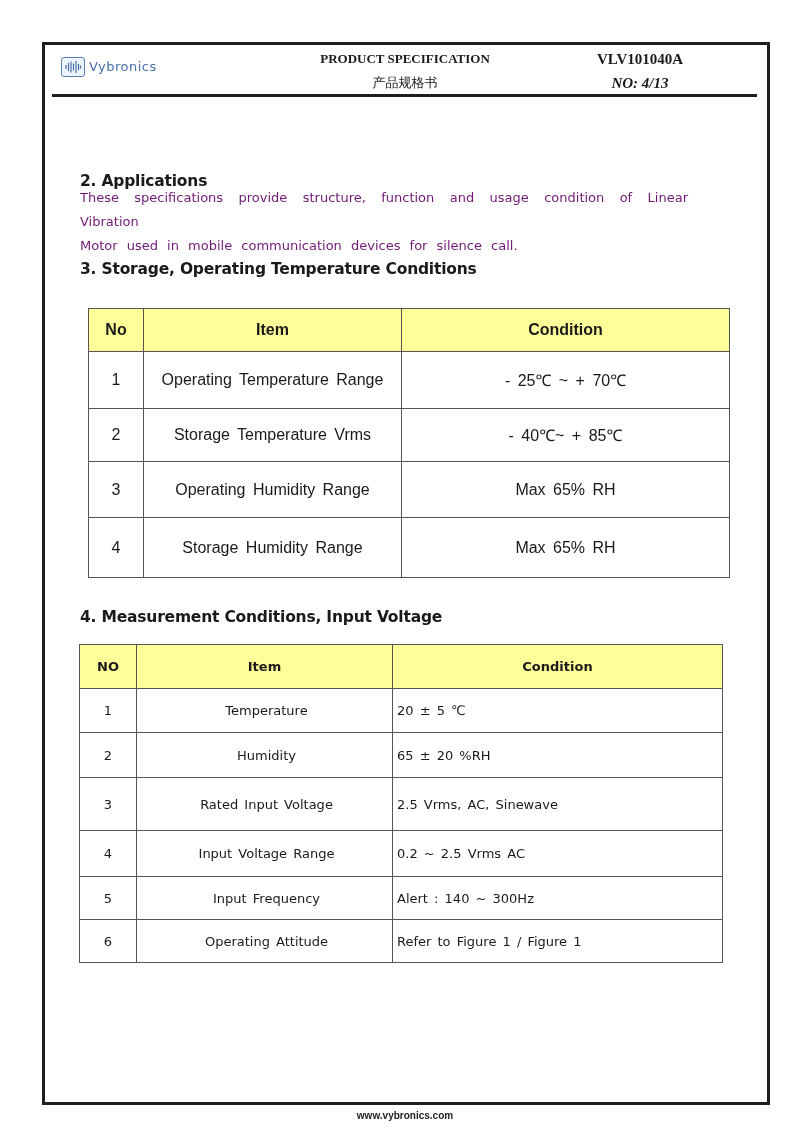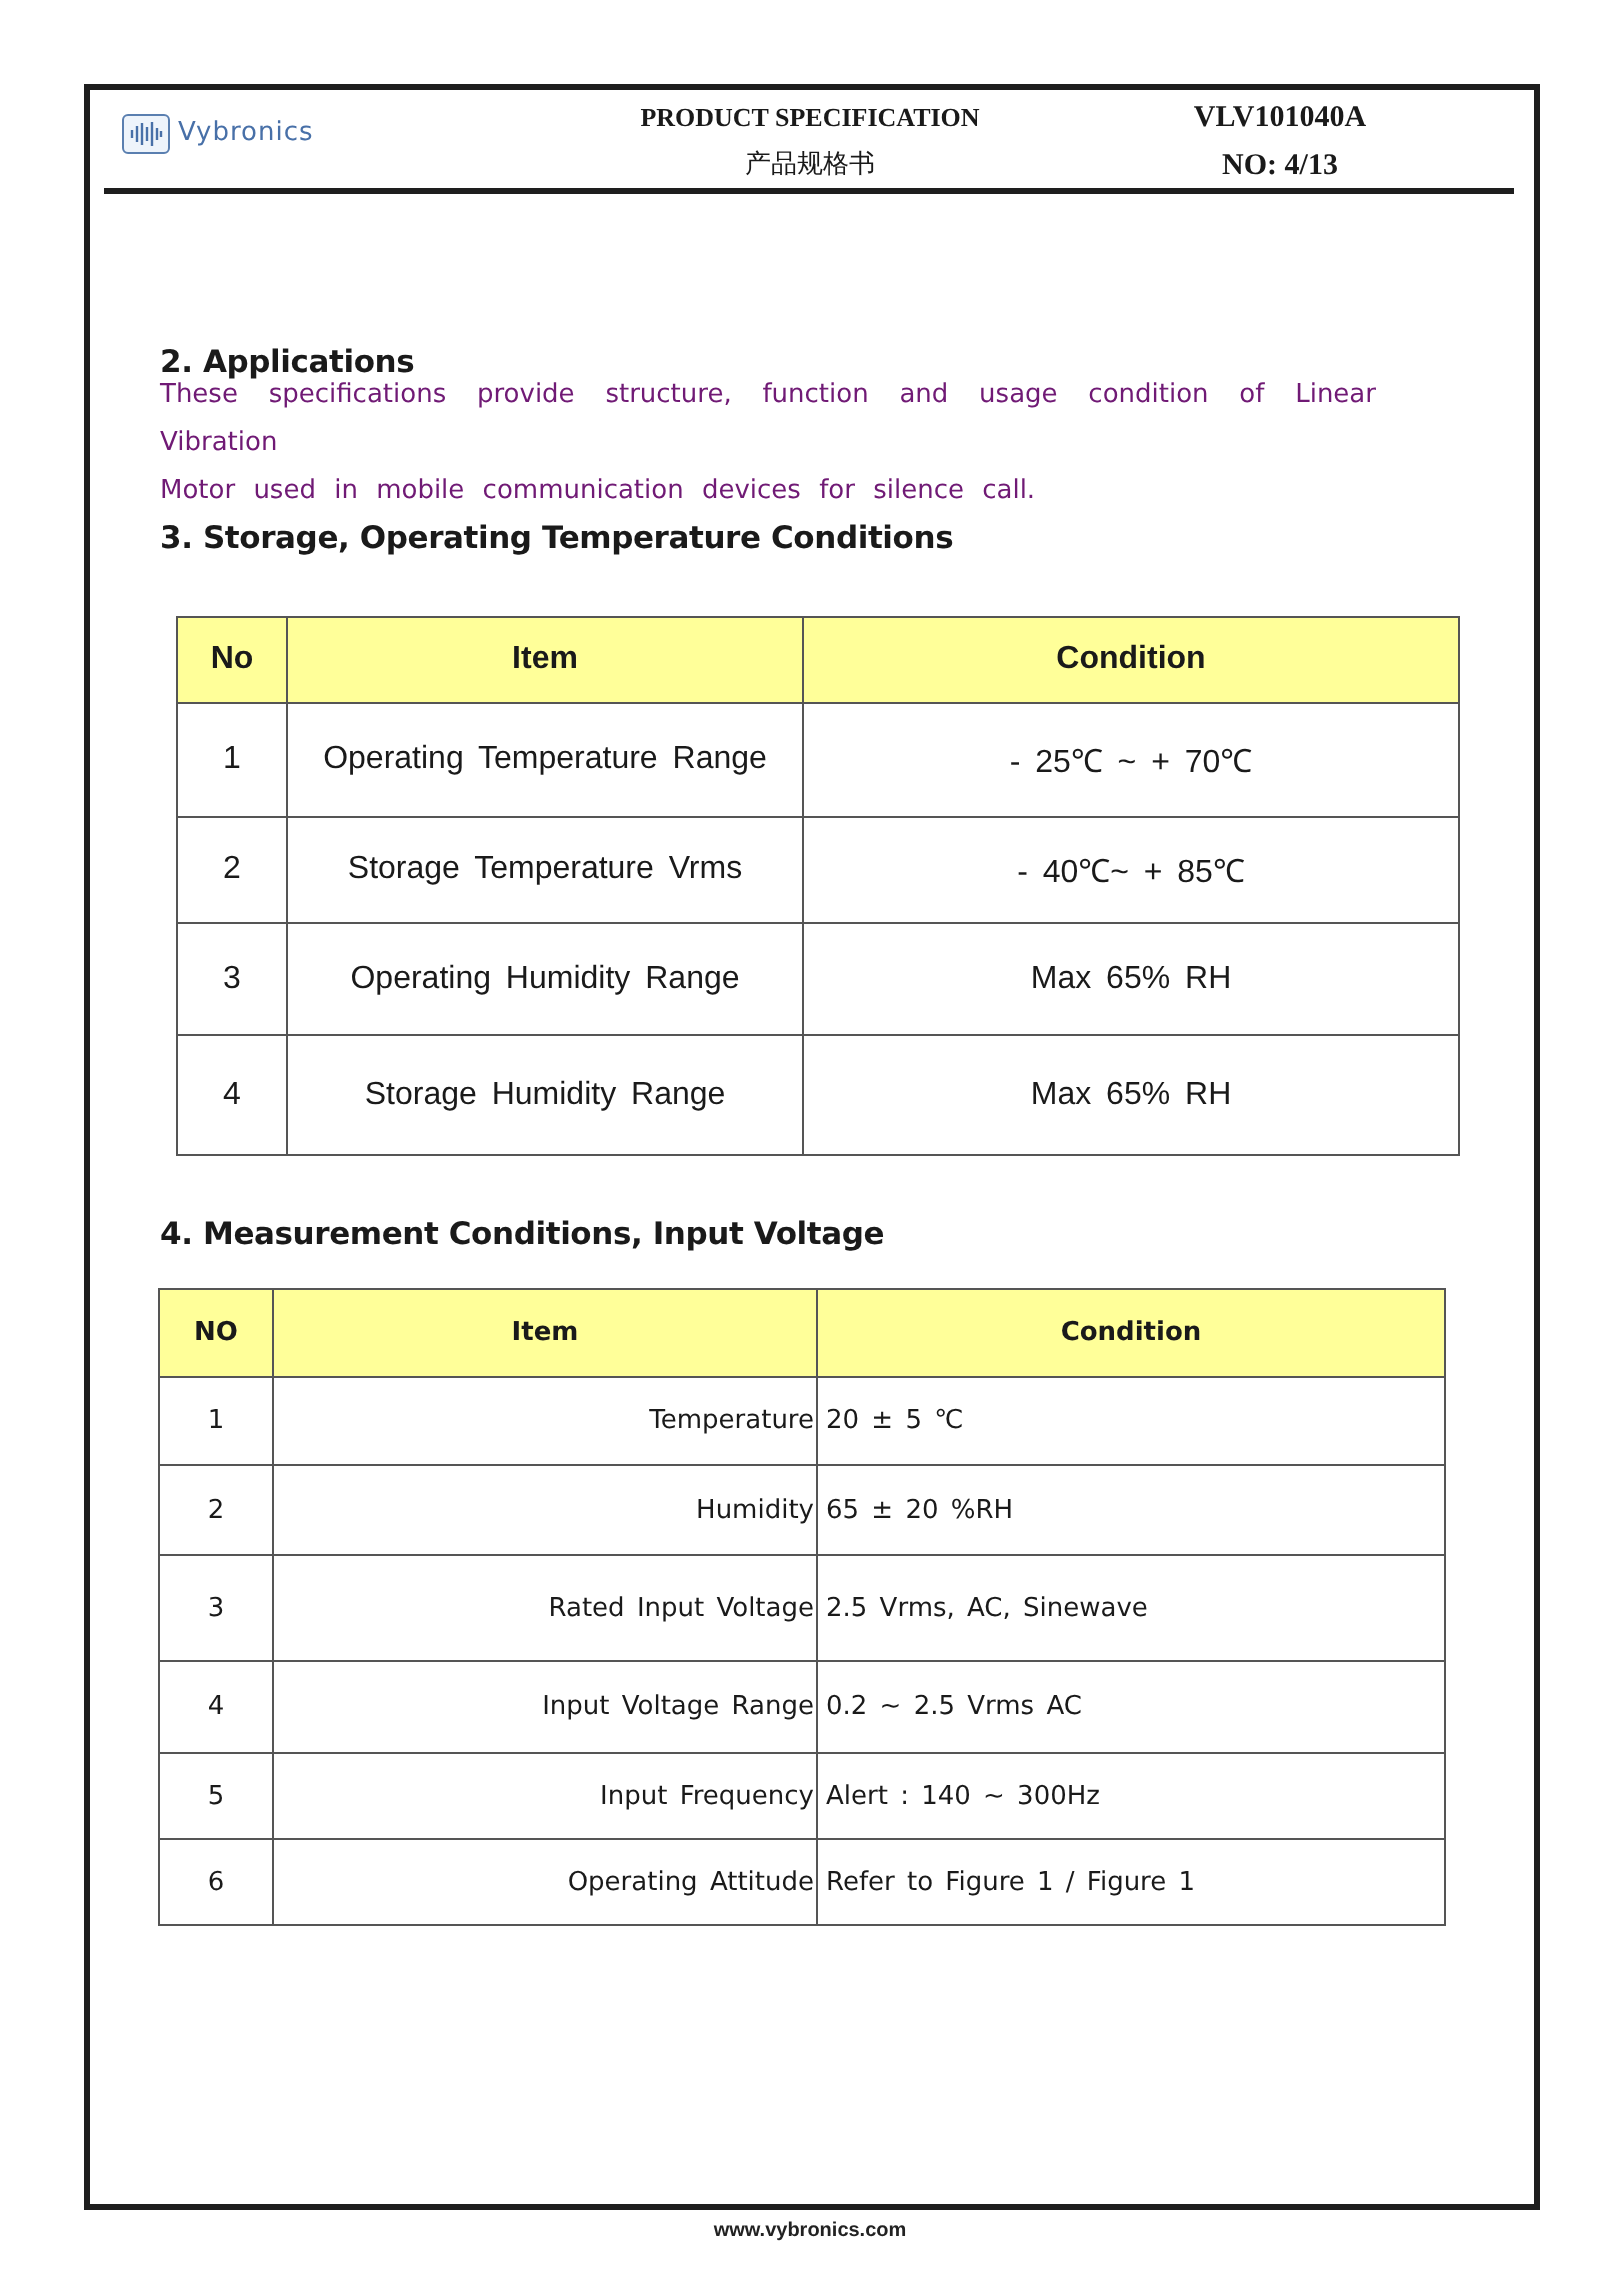--- a/index.html
+++ b/index.html
@@ -10,21 +10,21 @@
 
   .logo { position: absolute; left: 61px; top: 57px; display: flex; align-items: center; }
   .logo-mark { width: 24px; height: 20px; border: 1.5px solid #5a7fb0; border-radius: 3px; background: #eef4fb; display: flex; align-items: center; justify-content: center; box-sizing: border-box; }
   .logo-text { font-family: "DejaVu Sans", sans-serif; font-size: 13px; letter-spacing: 0.5px; color: #4870a8; margin-left: 4px; line-height: 20px; }
 
   .hdr-center { position: absolute; left: 300px; top: 50px; width: 210px; text-align: center; font-family: "Liberation Serif", serif; font-weight: bold; color: #1a1a1a; }
   .hdr-center .l1 { font-size: 13px; line-height: 18px; }
   .hdr-center .l2 { font-size: 13px; line-height: 18px; margin-top: 6px; font-family: "DejaVu Sans", sans-serif; font-weight: normal; }
   .hdr-right { position: absolute; left: 580px; top: 50px; width: 120px; text-align: center; font-family: "Liberation Serif", serif; font-weight: bold; font-size: 15px; color: #1a1a1a; }
   .hdr-right .l1 { line-height: 18px; }
-  .hdr-right .l2 { line-height: 18px; margin-top: 6px; }
+  .hdr-right .l2 { line-height: 18px; margin-top: 6px; font-style: italic; }
 
   .section-title { position: absolute; left: 80px; font-family: "DejaVu Sans", sans-serif; font-size: 15.5px; font-weight: bold; color: #1a1a1a; letter-spacing: -0.2px; }
   .para { position: absolute; left: 80px; width: 608px; font-family: "DejaVu Sans", sans-serif; font-size: 13px; color: #701a75; line-height: 24px; text-align: justify; word-spacing: 5px; }
   .para .line { display: block; text-align-last: justify; }
   .para .line.last { text-align-last: left; }
 
   table { border-collapse: collapse; position: absolute; }
   .t3 { left: 88px; top: 308px; width: 642px; font-family: "Liberation Sans", sans-serif; }
   .t3 th, .t3 td { border: 1px solid #555; text-align: center; color: #1a1a1a; }
   .t3 th { background: #ffff99; font-size: 16px; font-weight: bold; height: 40px; }
@@ -34,21 +34,21 @@
   .t3 tr.r3 td { height: 53px; }
   .t3 tr.r4 td { height: 57px; }
   .t3 .c-no { width: 52px; }
   .t3 .c-item { width: 255px; }
 
   .t4 { left: 79px; top: 644px; width: 644px; font-family: "DejaVu Sans", sans-serif; }
   .t4 th, .t4 td { border: 1px solid #555; color: #1a1a1a; }
   .t4 th { background: #ffff99; font-size: 13px; font-weight: bold; height: 41px; text-align: center; }
   .t4 td { font-size: 13px; word-spacing: 2px; }
   .t4 td.no { text-align: center; width: 54px; }
-  .t4 td.item { text-align: right; padding-left: 21px; width: 249px; }
+  .t4 td.item { text-align: center; padding-left: 5px; width: 249px; }
   .t4 td.cond { text-align: left; padding-left: 4px; }
   .t4 tr.r1 td { height: 41px; }
   .t4 tr.r2 td { height: 42px; }
   .t4 tr.r3 td { height: 50px; }
   .t4 tr.r4 td { height: 43px; }
   .t4 tr.r5 td { height: 40px; }
   .t4 tr.r6 td { height: 40px; }
 
   .footer { position: absolute; left: 0; top: 1110px; width: 810px; text-align: center; font-family: "Liberation Sans", sans-serif; font-weight: bold; font-size: 10px; color: #222; }
 </style>

